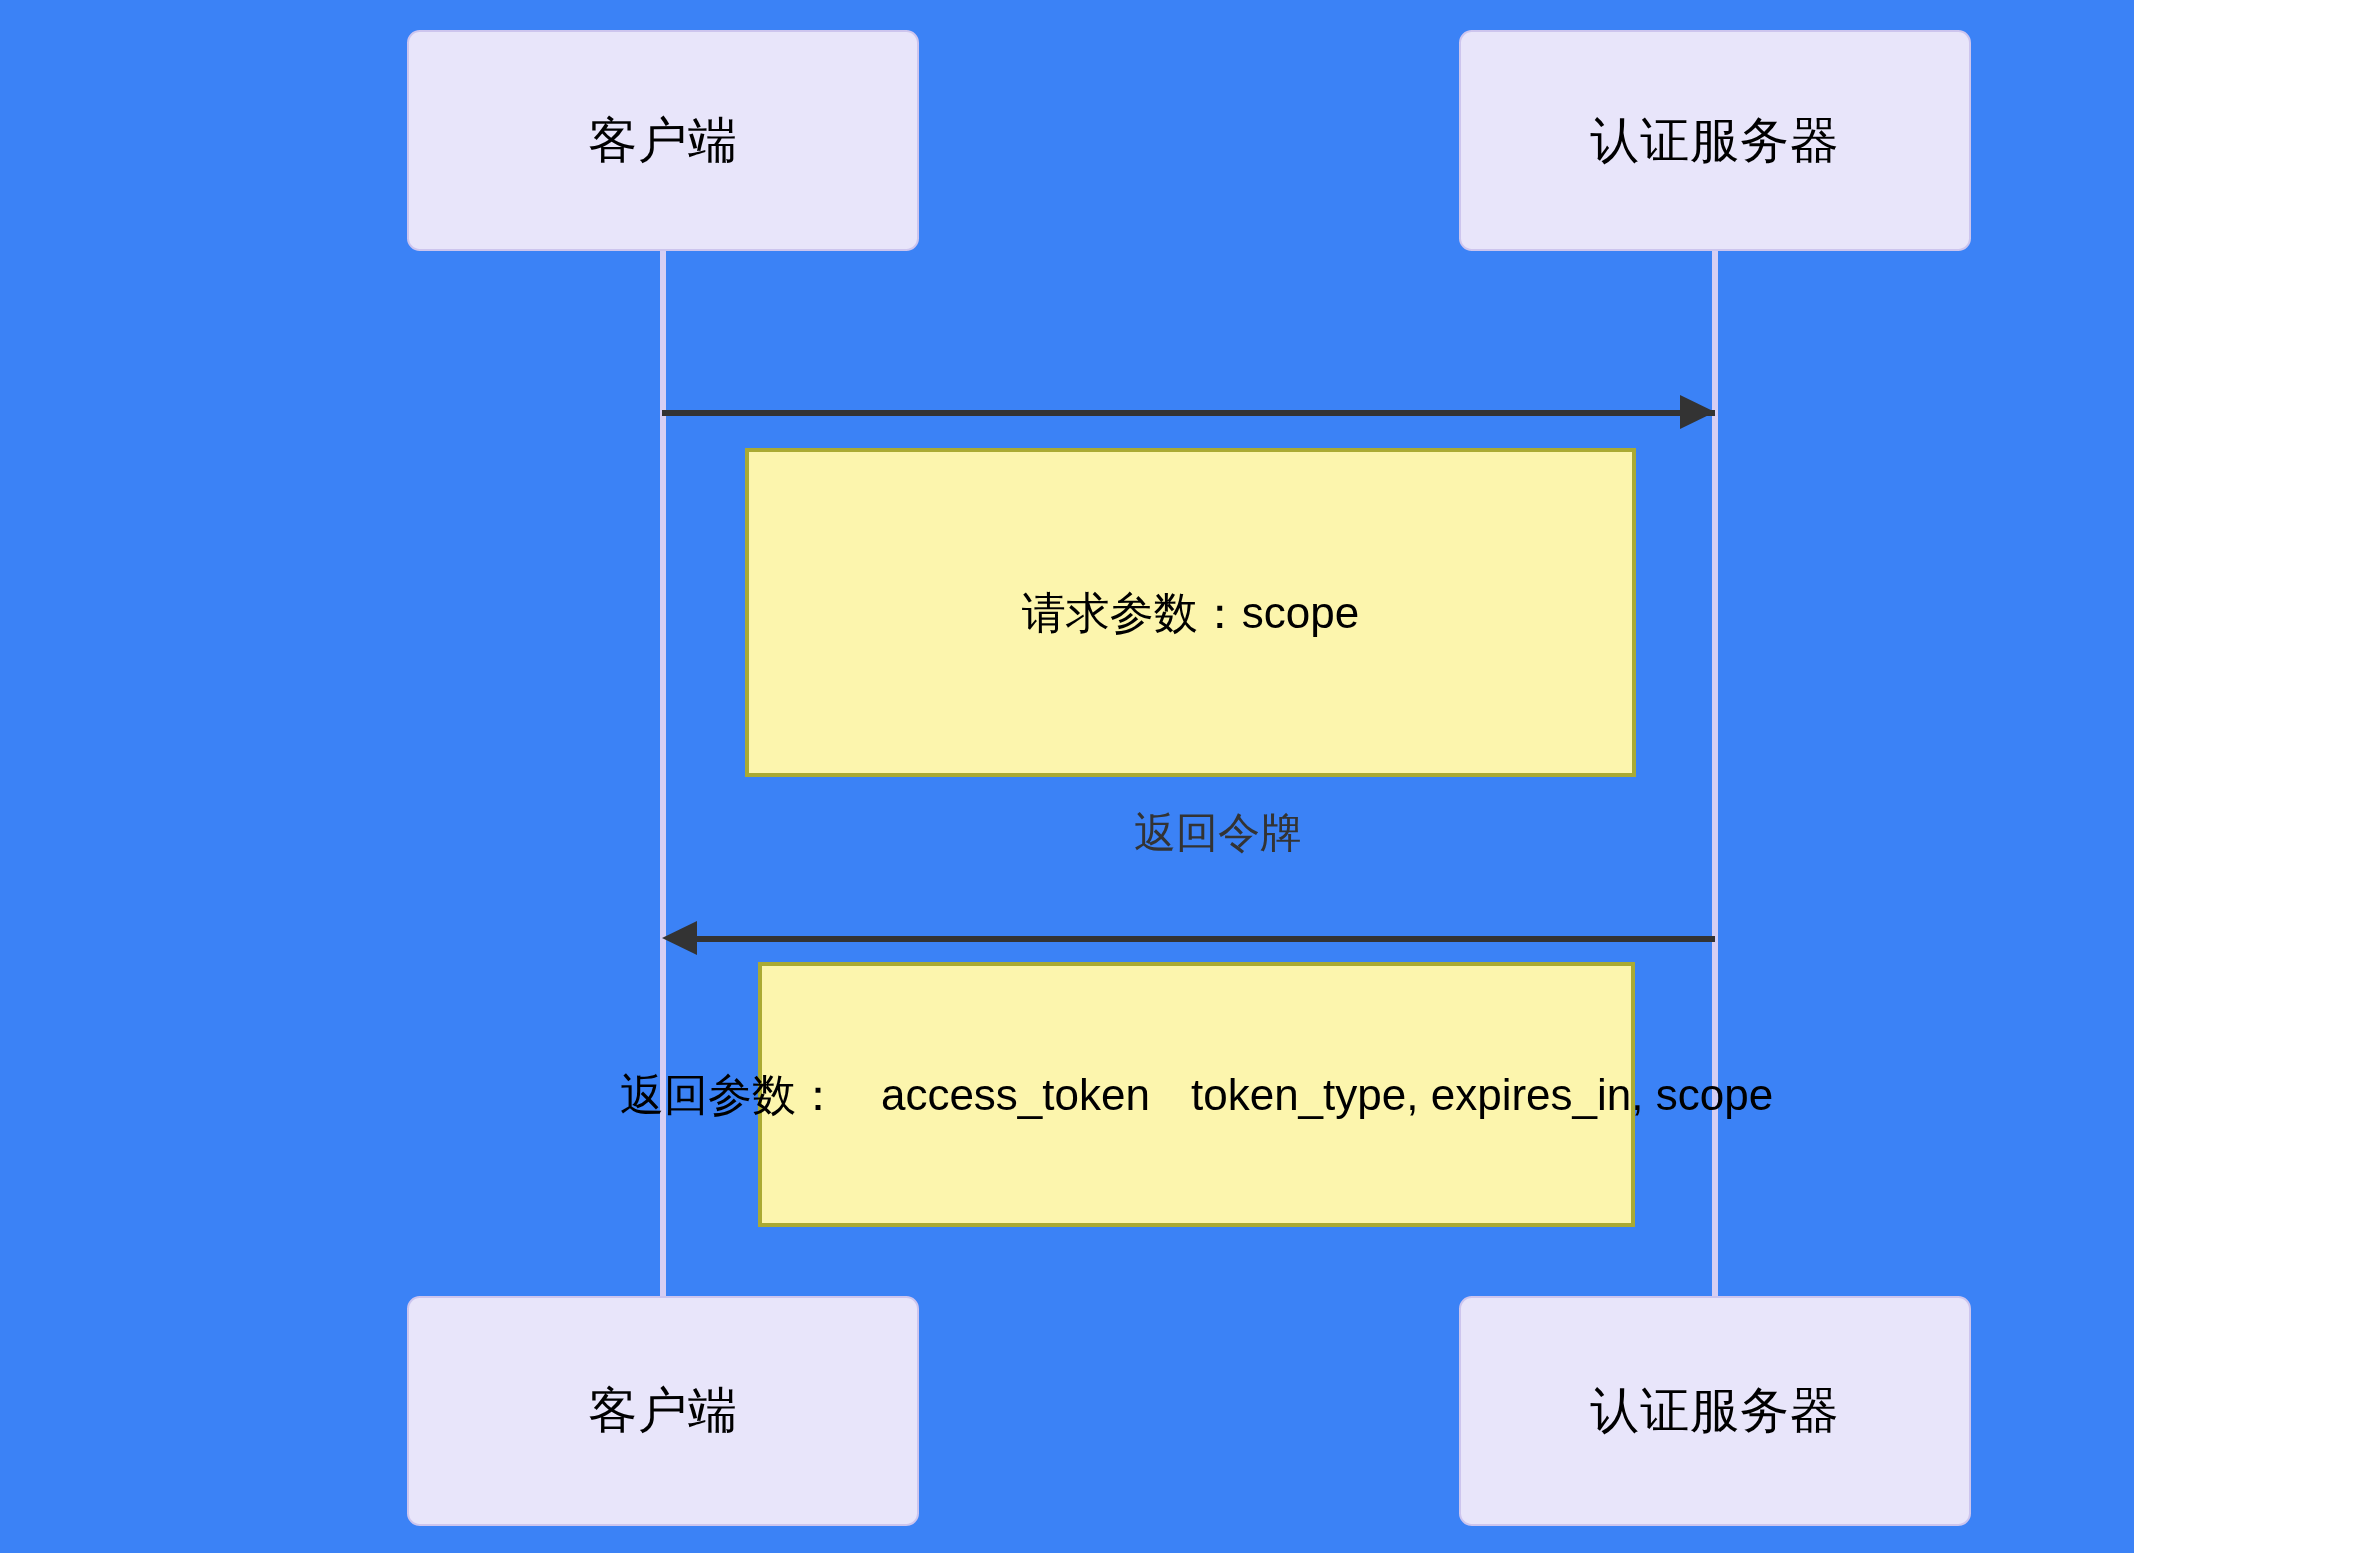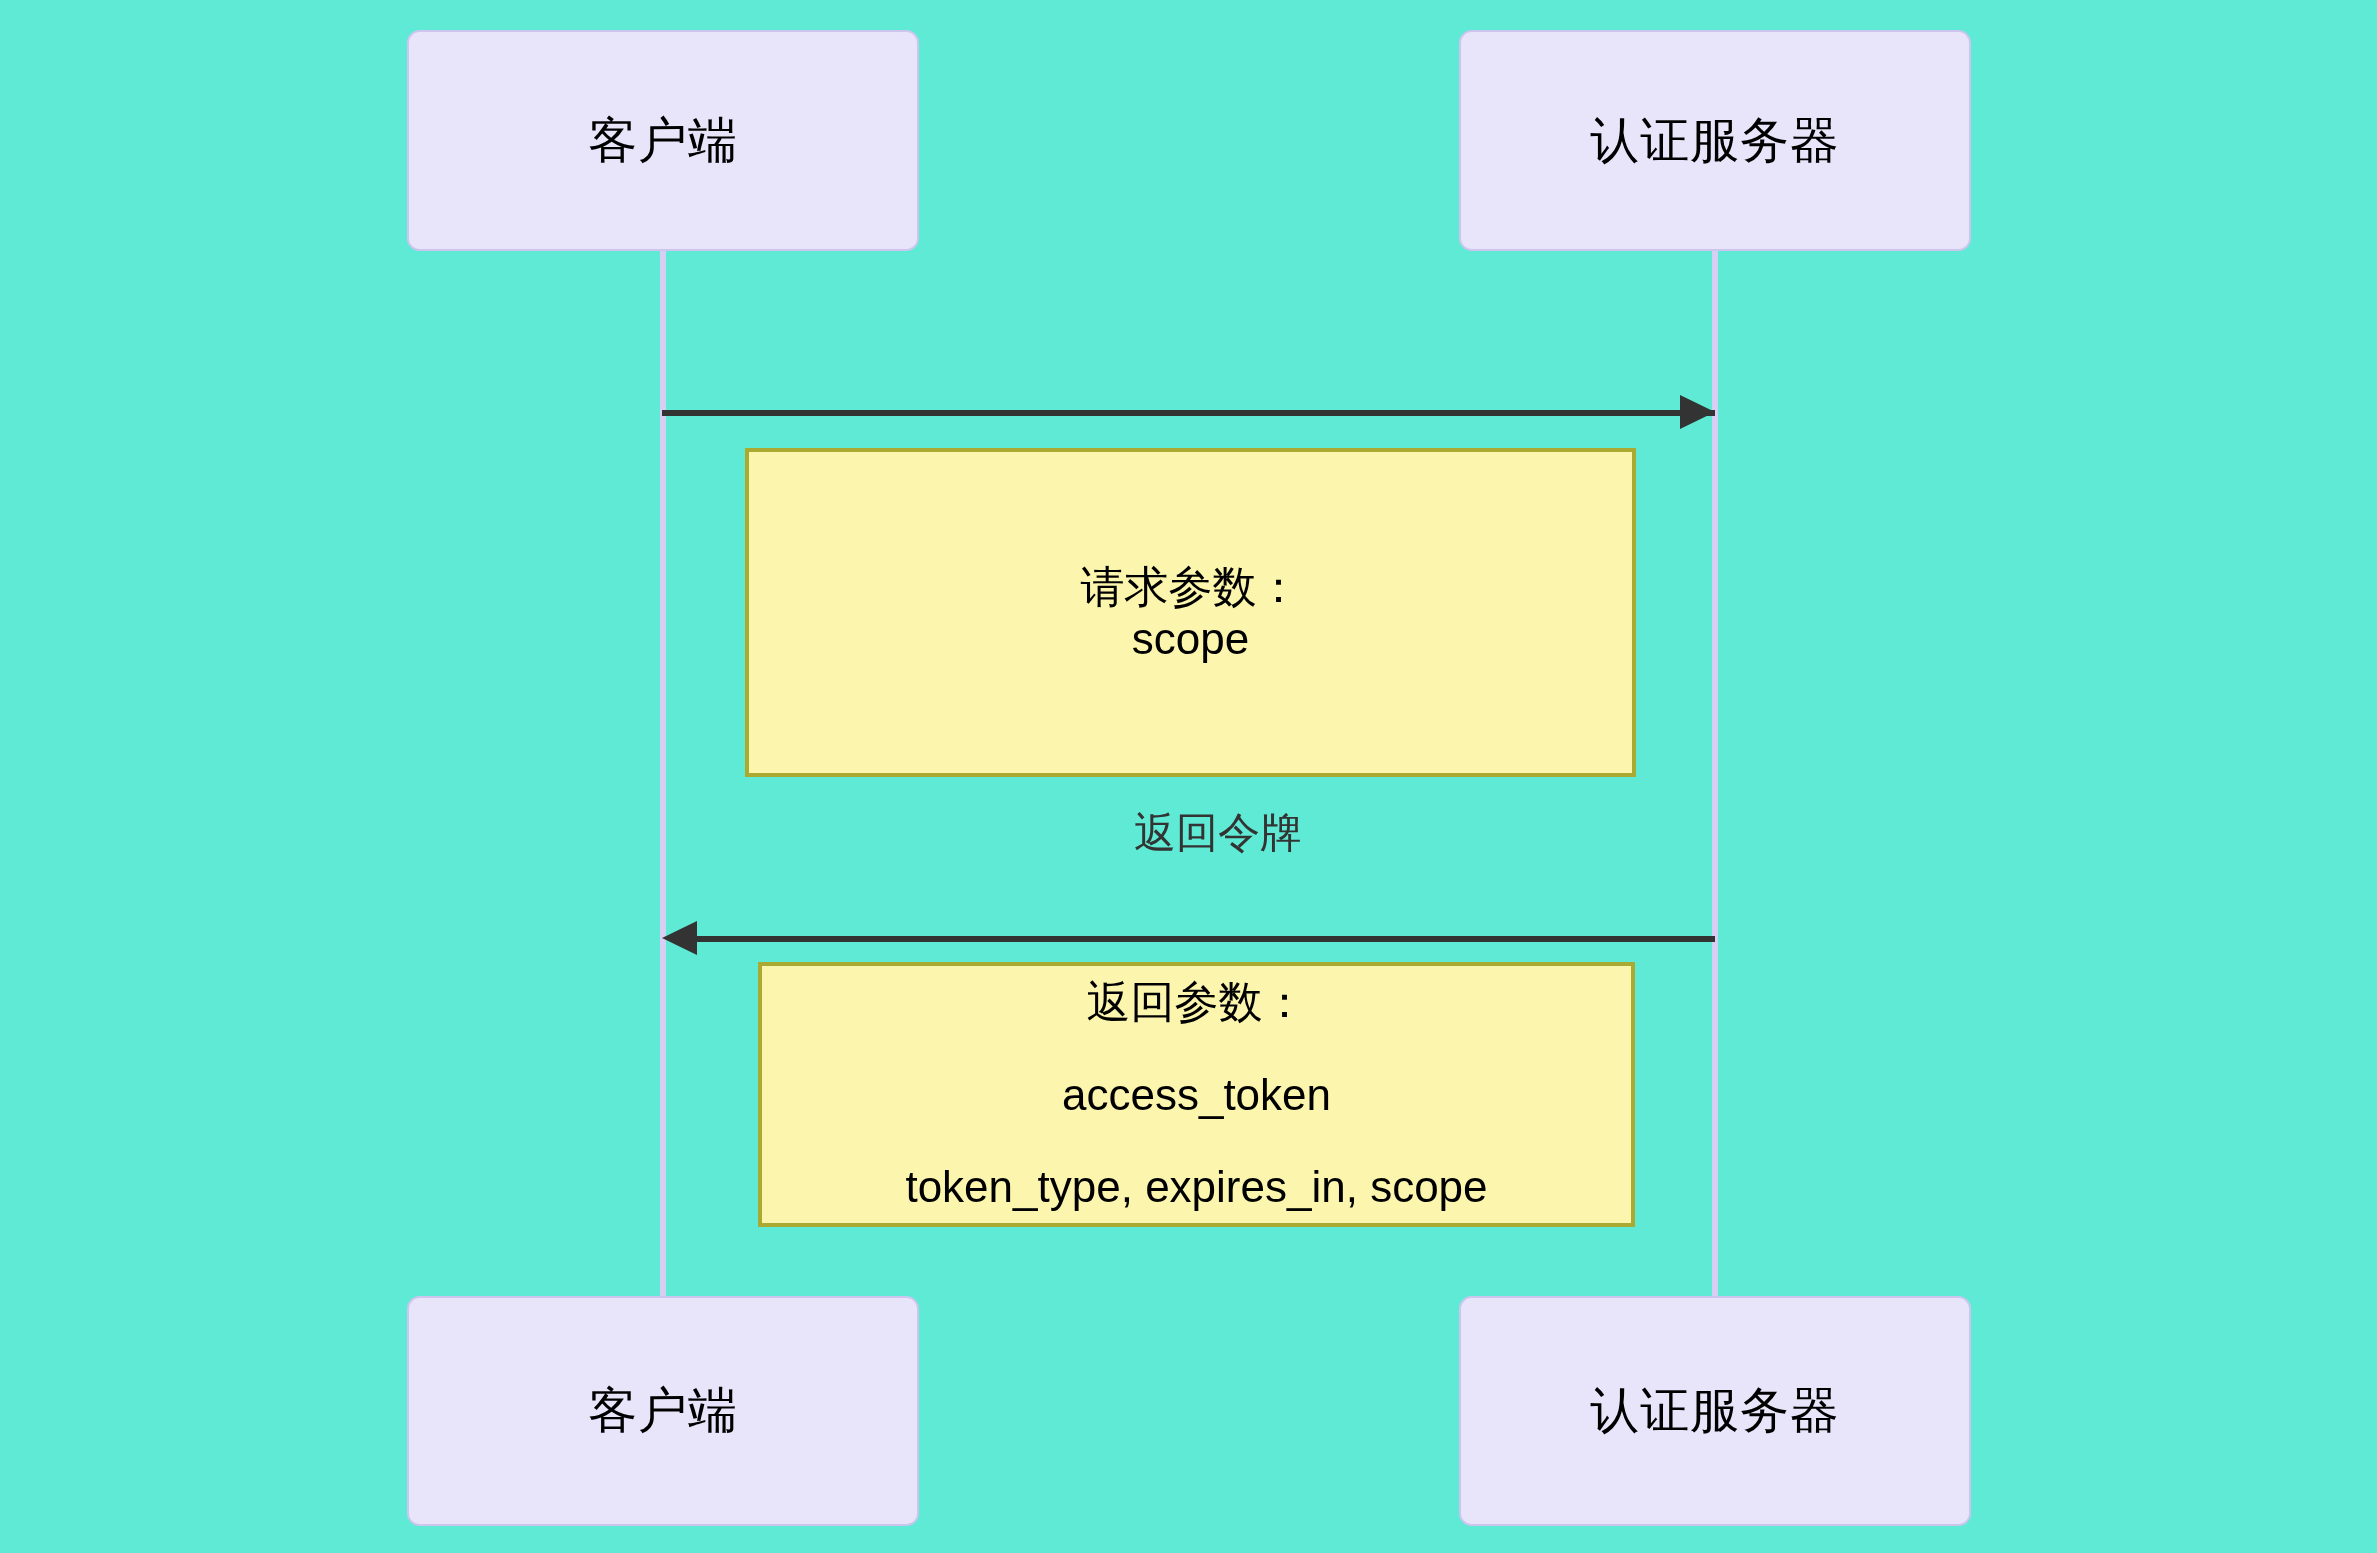--- a/index.html
+++ b/index.html
@@ -8,23 +8,23 @@
     background: #ffffff;
   }
   body {
     width: 2377px;
     height: 1553px;
     font-family: "Liberation Sans", "DejaVu Sans", sans-serif;
     overflow: hidden;
   }
   #diagram {
     position: relative;
-    width: 2377px;
+    width: 2134px;
     height: 1553px;
-    background: #5eead4;
+    background: #3b82f6;
   }
 
   
   .participant {
     position: absolute;
     box-sizing: border-box;
     background: #E8E5FA;
     border: 2.7px solid #CDC5EE;
     border-radius: 12.8px;
     display: flex;
@@ -81,21 +81,20 @@
     z-index: 3;
   }
 
   
   .note {
     position: absolute;
     box-sizing: border-box;
     background: #FCF5AD;
     border: 4.6px solid #AAAA33;
     display: flex;
-    flex-direction: column;
     align-items: center;
     justify-content: center;
     z-index: 5;
   }
   .note-line {
     color: #000000;
     font-size: 44px;
     line-height: 1.18;
     text-align: center;
     white-space: nowrap;

